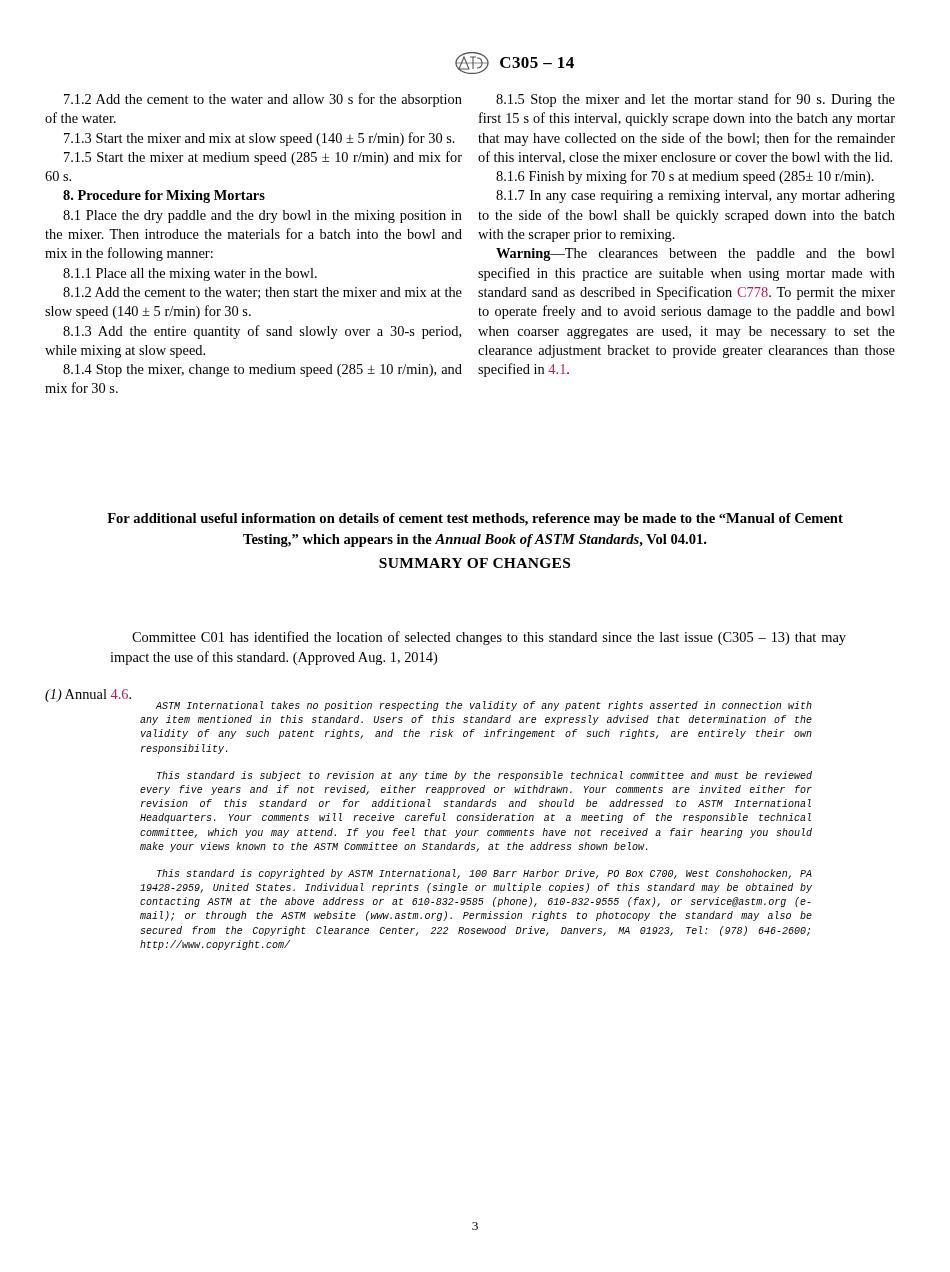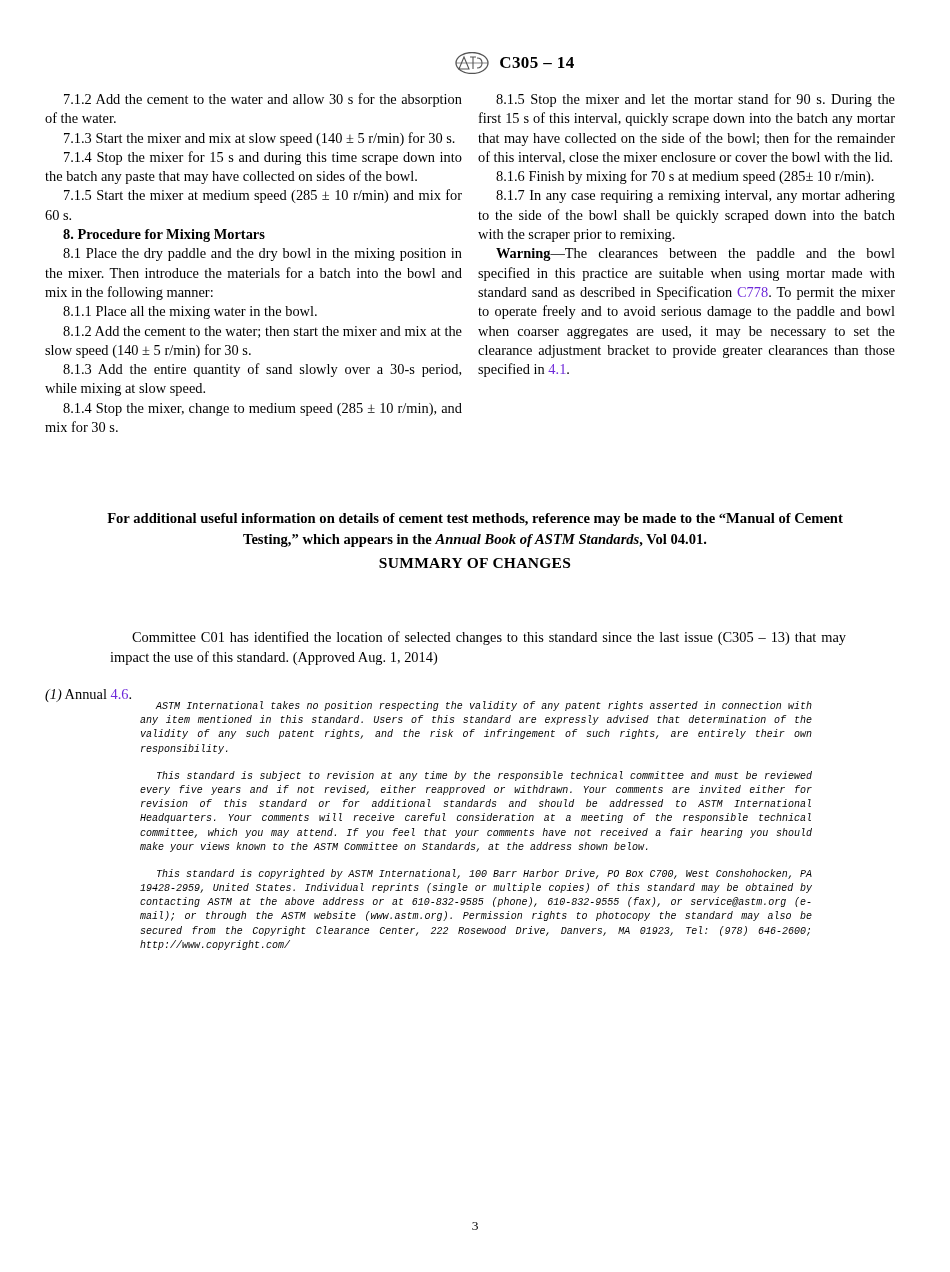--- a/index.html
+++ b/index.html
@@ -67,21 +67,21 @@
   }
   .heading {
     font-weight: bold;
     margin-top: 13px;
     margin-bottom: 6px;
     text-indent: 0;
   }
   .warn-para { margin-top: 11px; }
   b.warnlead { font-weight: bold; }
   .ref {
-    color: #6d28d9;
+    color: #be185d;
   }
   
   .addnote {
     position: absolute;
     left: 45px;
     top: 508px;
     width: 860px;
     font-size: 14.6px;
     font-weight: bold;
     text-align: center;
@@ -159,21 +159,20 @@
       </svg>
     </span>
     <span class="std-desig">C305 – 14</span>
   </div>
 
   <div class="columns">
 
     <div class="col">
       <p>7.1.2  Add the cement to the water and allow 30 s for the absorption of the water.</p>
       <p>7.1.3  Start the mixer and mix at slow speed (140 ± 5 r/min) for 30 s.</p>
-      <p>7.1.4  Stop the mixer for 15 s and during this time scrape down into the batch any paste that may have collected on sides of the bowl.</p>
       <p>7.1.5  Start the mixer at medium speed (285 ± 10 r/min) and mix for 60 s.</p>
 
       <p class="heading">8.  Procedure for Mixing Mortars</p>
 
       <p>8.1  Place the dry paddle and the dry bowl in the mixing position in the mixer. Then introduce the materials for a batch into the bowl and mix in the following manner:</p>
       <p>8.1.1  Place all the mixing water in the bowl.</p>
       <p>8.1.2  Add the cement to the water; then start the mixer and mix at the slow speed (140 ± 5 r/min) for 30 s.</p>
       <p>8.1.3  Add the entire quantity of sand slowly over a 30-s period, while mixing at slow speed.</p>
       <p>8.1.4  Stop the mixer, change to medium speed (285 ± 10 r/min), and mix for 30 s.</p>
     </div>

